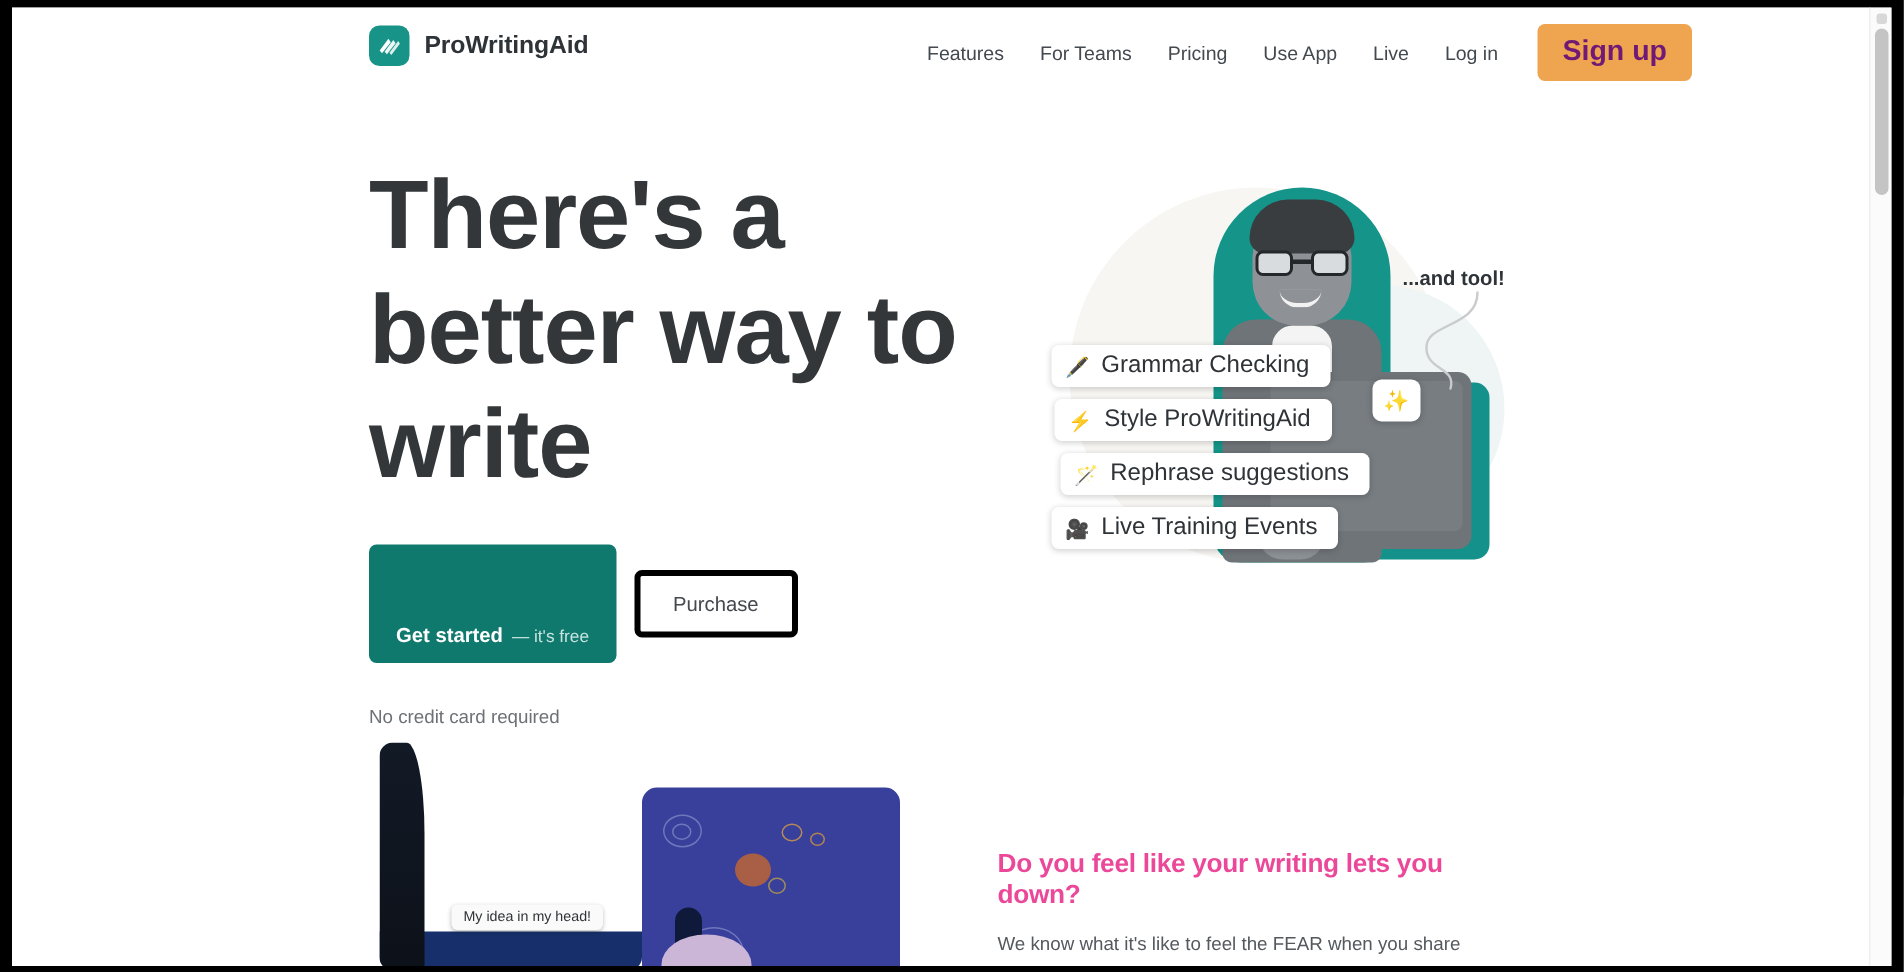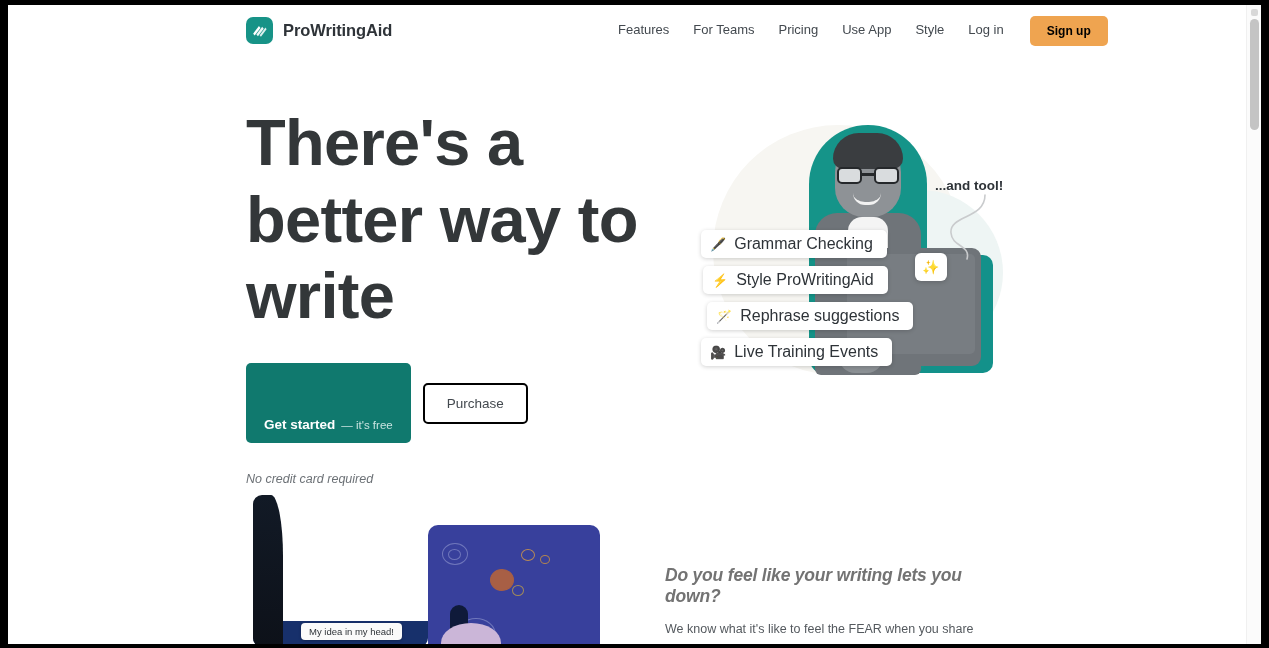--- a/index.html
+++ b/index.html
@@ -100,37 +100,37 @@
     font-weight: bold;
     color: #2e3338;
     letter-spacing: -0.1px;
   }
 
   #nav {
     position: absolute;
     left: 598px;
     top: 11px;
     display: flex;
-    align-items: flex-start;
+    align-items: center;
     gap: 0px;
   }
   .nav-link {
     font-size: 13px;
     color: #43494f;
     padding: 6px 12px;
     text-decoration: none;
     white-space: nowrap;
     cursor: pointer;
   }
 
   #signup-btn {
     margin-left: 14px;
     background: #efa450;
-    color: #000000;
-    font-size: 12px;
+    color: #701a75;
+    font-size: 19px;
     font-weight: bold;
     padding: 8px 17px;
     border: none;
     border-radius: 5px;
     cursor: pointer;
     font-family: "Liberation Sans", sans-serif;
   }
 
   
   #hero-copy {
@@ -175,33 +175,32 @@
     font-size: 13.5px;
     font-weight: bold;
   }
   #get-started-note {
     color: #c8e3e0;
     font-size: 11.5px;
     margin-top: 45px;
   }
   #purchase-btn {
     background: #ffffff;
-    border: 2px solid #000000;
+    border: 4px solid #000000;
     border-radius: 5px;
     padding: 11px 22px;
     color: #43494f;
     font-size: 13.5px;
     cursor: pointer;
     font-family: "Liberation Sans", sans-serif;
   }
   #no-card {
     margin-top: 29px;
     font-size: 12.5px;
     color: #6c7176;
-    font-style: italic;
   }
 
   
   #hero-art {
     position: absolute;
     left: 655px;
     top: 100px;
     width: 400px;
     height: 300px;
   }
@@ -442,21 +441,21 @@
   }
   #starry-hills {
     position: absolute;
     left: 0; bottom: 0;
     width: 175px; height: 26px;
     background: #17306b;
   }
   #idea-caption {
     position: absolute;
     left: 55px;
-    top: 128px;
+    top: 108px;
     background: #fafafa;
     border-radius: 4px;
     padding: 3px 8px;
     font-size: 9.5px;
     color: #2e3338;
     box-shadow: 0 1px 3px rgba(0,0,0,0.25);
     white-space: nowrap;
   }
   #purple-blob {
     position: absolute;
@@ -470,23 +469,22 @@
 
   #lower-copy {
     position: absolute;
     left: 657px;
     top: 560px;
     width: 350px;
   }
   #lower-title {
     font-size: 17.5px;
     font-weight: bold;
-    color: #737373;
+    color: #ec4899;
     letter-spacing: -0.2px;
-    font-style: italic;
   }
   #lower-body {
     margin-top: 12px;
     font-size: 12.5px;
     line-height: 1.72;
     color: #54595e;
   }
 </style>
 </head>
 <body>
@@ -507,21 +505,21 @@
             </svg>
           </div>
           <span id="brand-name">ProWritingAid</span>
         </div>
 
         <div id="nav">
           <a class="nav-link">Features</a>
           <a class="nav-link">For Teams</a>
           <a class="nav-link">Pricing</a>
           <a class="nav-link">Use App</a>
-          <a class="nav-link">Style</a>
+          <a class="nav-link">Live</a>
           <a class="nav-link">Log in</a>
           <button id="signup-btn">Sign up</button>
         </div>
       </div>
 
       <div id="hero-copy">
         <h1 id="hero-title">There's a better way to write</h1>
 
         <div id="hero-cta">
           <button id="get-started-btn">

